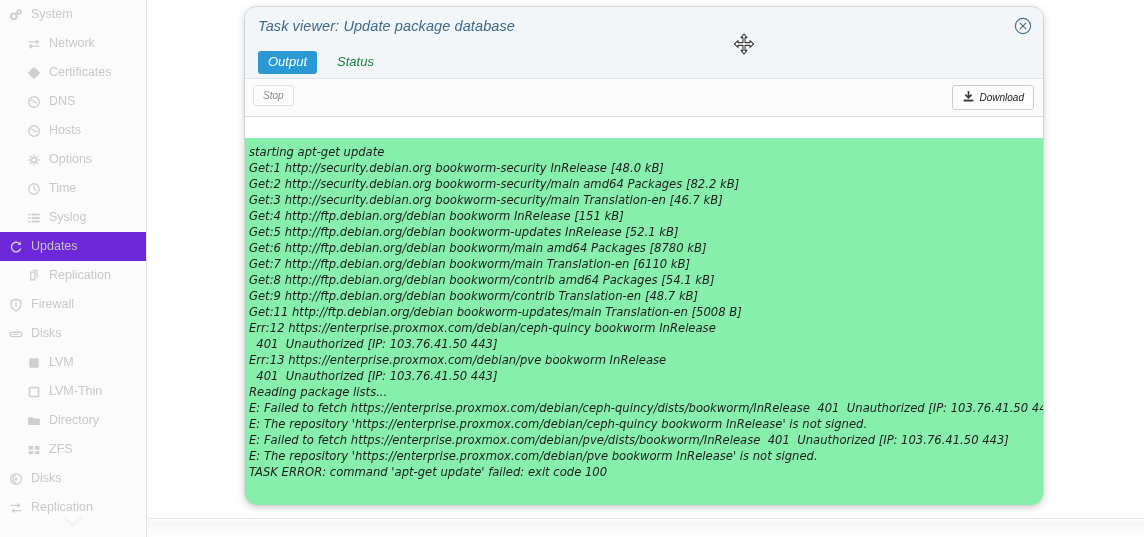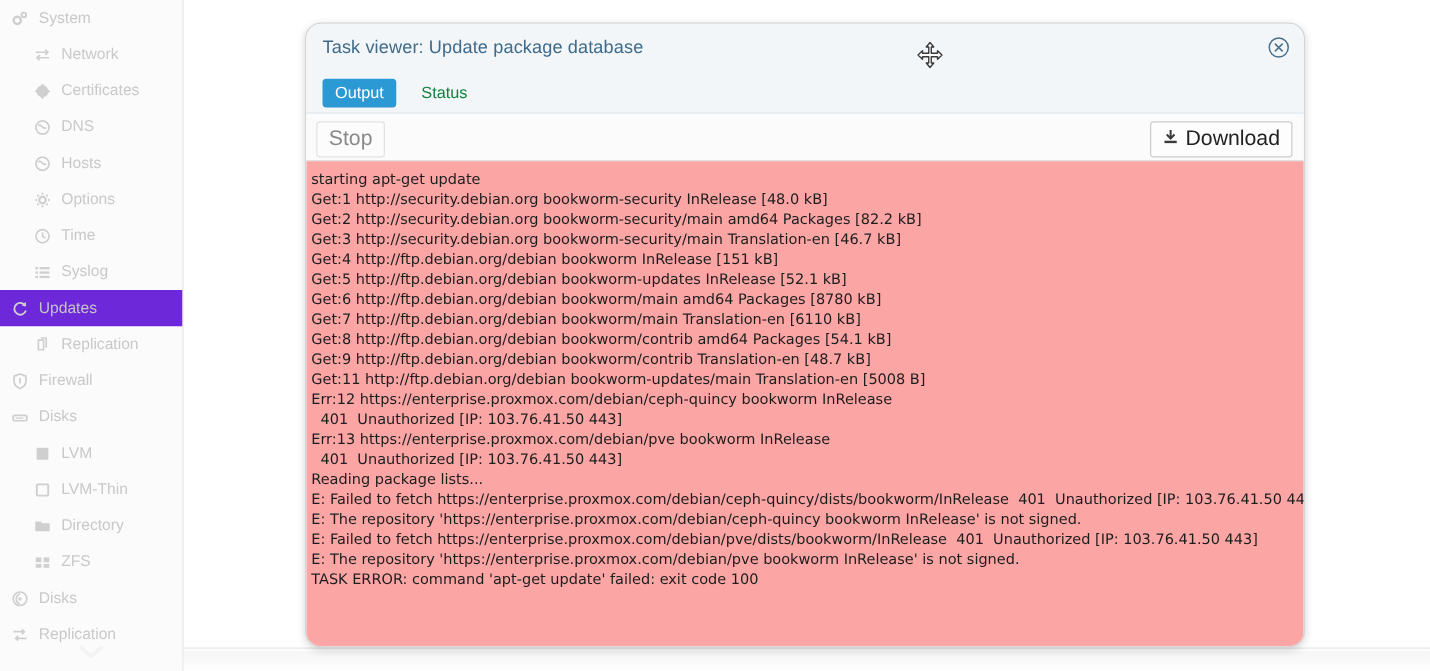--- a/index.html
+++ b/index.html
@@ -80,29 +80,30 @@
     width: 997px;
     height: 18px;
     background: linear-gradient(to bottom, #ffffff 0%, #f6f6f6 18%, #ffffff 100%);
     border-top: 1px solid #e6e6e6;
   }
 
   
   #dialog {
     position: absolute;
     left: 244px;
-    top: 18px;
+    top: 6px;
     width: 800px;
     height: 500px;
     background: #ffffff;
     border: 1px solid #d4d4d4;
     border-radius: 13px;
     box-shadow: 0 2px 7px rgba(0,0,0,0.18);
     box-sizing: border-box;
     overflow: hidden;
+    font-style: italic;
   }
   #dialog-header {
     position: relative;
     height: 72px;
     background: #f2f6f9;
     border-bottom: 1px solid #dfe6eb;
     box-sizing: border-box;
   }
   #dialog-title {
     position: absolute;
@@ -149,21 +150,21 @@
     background: #fbfbfb;
     border-bottom: 1px solid #e0e0e0;
     box-sizing: border-box;
   }
   .tb-btn {
     position: absolute;
     top: 6px;
     display: flex;
     align-items: center;
     gap: 5px;
-    font-size: 17px;
+    font-size: 10px;
     border: 1px solid #d6d6d6;
     background: #fdfdfd;
     border-radius: 3px;
     padding: 4px 9px;
     box-sizing: border-box;
     cursor: pointer;
     line-height: 1.1;
   }
   #stop-btn {
     left: 8px;
@@ -175,24 +176,25 @@
     right: 9px;
     color: #222222;
     border-color: #cccccc;
   }
   #download-btn .dl-icon { color: #3b3b3b; }
 
   
   #log {
     position: relative;
     height: 388px;
-    background: #fca5a5;
+    background: #86efac;
     padding: 6px 8px 0 4px;
     box-sizing: border-box;
     overflow: hidden;
+    margin-top: 21px;
   }
   .log-line {
     font-family: "DejaVu Sans", sans-serif;
     font-size: 11.6px;
     line-height: 16px;
     color: #1d1d1d;
     white-space: pre;
   }
 </style>
 </head>

